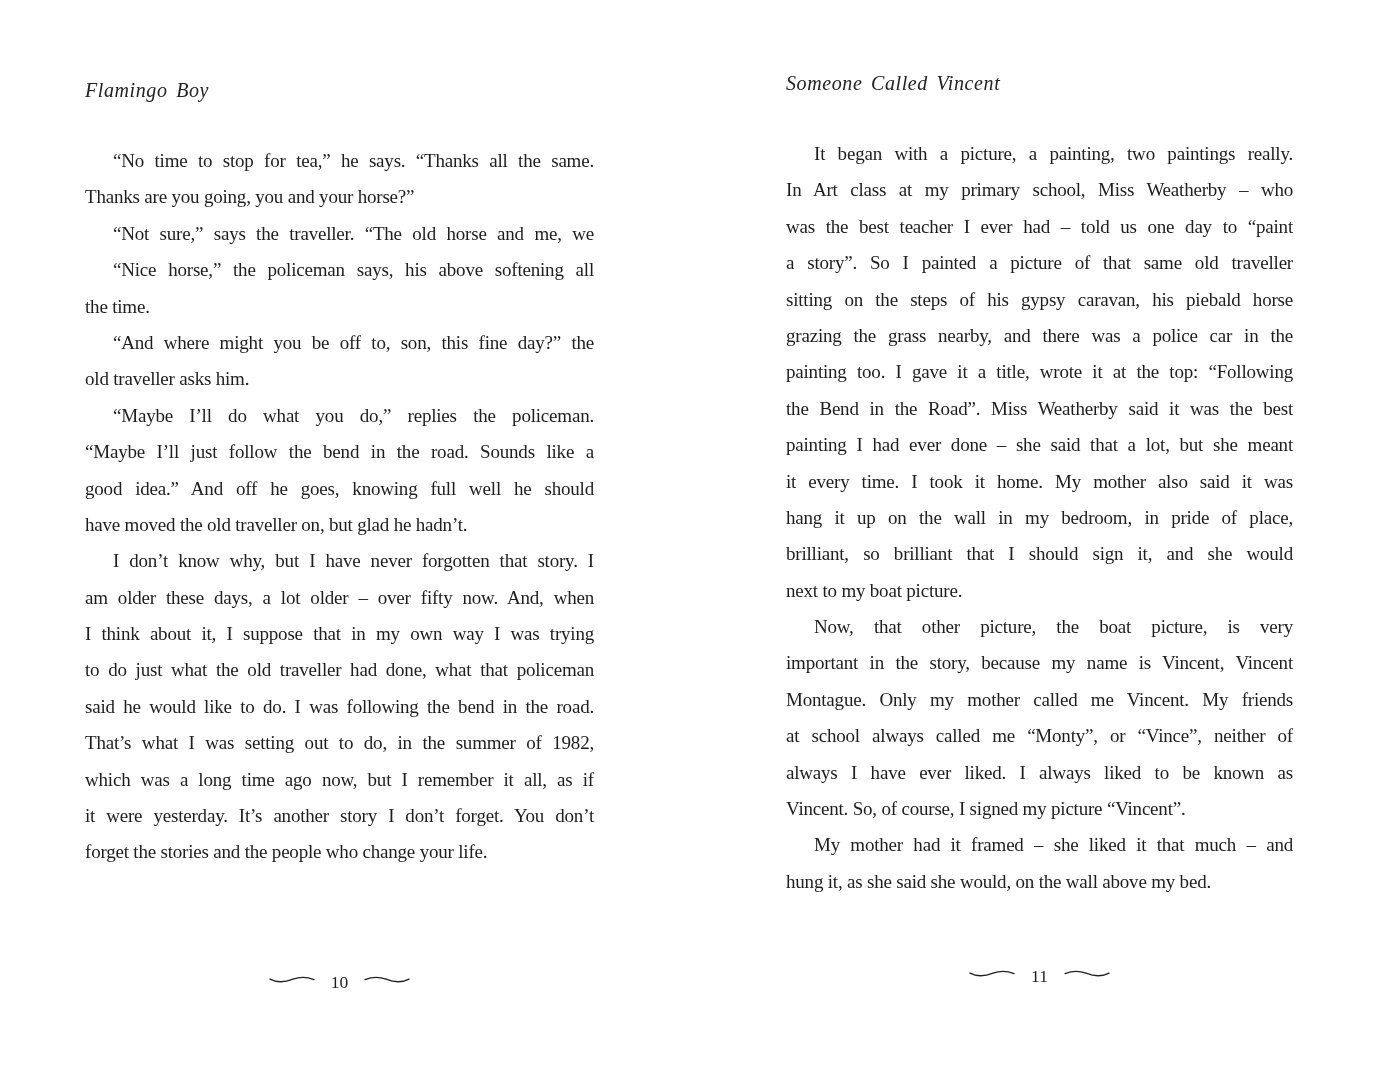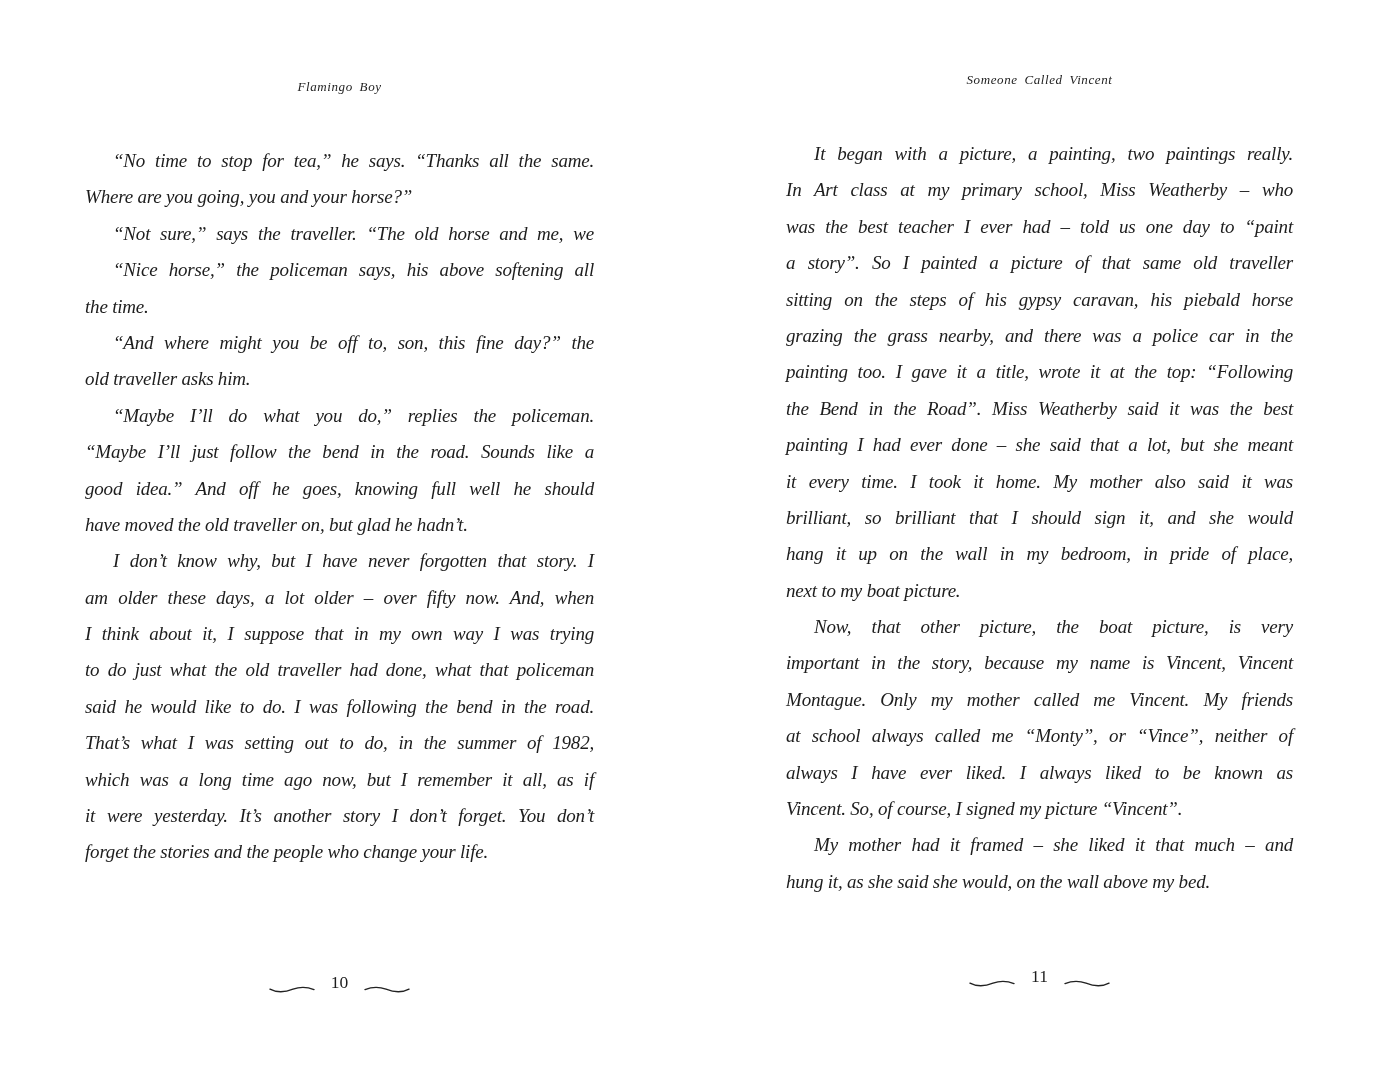--- a/index.html
+++ b/index.html
@@ -16,23 +16,23 @@
     position: absolute;
     top: 0;
     bottom: 0;
   }
   #page-left  { left: 85px;  width: 509px; }
   #page-right { left: 786px; width: 507px; }
 
   .running-head {
     position: absolute;
     left: 0; right: 0;
-    text-align: center;
+    text-align: left;
     font-style: italic;
-    font-size: 13px;
+    font-size: 20px;
     letter-spacing: 0.6px;
     word-spacing: 3px;
     color: #222222;
   }
   #page-left  .running-head { top: 79px; }
   #page-right .running-head { top: 72px; font-style: italic; }
 
   .body-text {
     position: absolute;
     left: 0; right: 0;
@@ -42,30 +42,29 @@
   }
   #page-left  .body-text { top: 143px; }
   #page-right .body-text { top: 136px; }
 
   .para { margin: 0; }
   .line {
     height: 36.4px;
     text-align: justify;
     text-align-last: justify;
     white-space: normal;
-    font-style: italic;
   }
   .line.last  { text-align-last: left; }
   .line.first { text-indent: 28px; }
 
   .footer {
     position: absolute;
     left: 0; right: 0;
     display: flex;
-    align-items: flex-end;
+    align-items: flex-start;
     justify-content: center;
     gap: 16px;
   }
   #page-left  .footer { top: 974px; }
   #page-right .footer { top: 968px; font-family: Liberation Serif, serif; }
 
   .page-number {
     font-size: 17.5px;
     color: #1d1d1d;
     line-height: 1;
@@ -76,21 +75,21 @@
   .flourish.mirrored svg { transform: scaleX(-1); }
 </style>
 </head>
 <body>
 
 <div class="page" id="page-left">
   <div class="running-head">Flamingo Boy</div>
   <div class="body-text">
       <div class="para">
         <div class="line first">“No time to stop for tea,” he says. “Thanks all the same.</div>
-        <div class="line last">Where are you going, you and your horse?”</div>
+        <div class="line last">Thanks are you going, you and your horse?”</div>
       </div>
       <div class="para">
         <div class="line first">“Not sure,” says the traveller. “The old horse and me, we</div>
       </div>
       <div class="para">
         <div class="line first">“Nice horse,” the policeman says, his above softening all</div>
         <div class="line last">the time.</div>
       </div>
       <div class="para">
         <div class="line first">“And where might you be off to, son, this fine day?” the</div>
@@ -136,22 +135,22 @@
         <div class="line first">It began with a picture, a painting, two paintings really.</div>
         <div class="line">In Art class at my primary school, Miss Weatherby – who</div>
         <div class="line">was the best teacher I ever had – told us one day to “paint</div>
         <div class="line">a story”. So I painted a picture of that same old traveller</div>
         <div class="line">sitting on the steps of his gypsy caravan, his piebald horse</div>
         <div class="line">grazing the grass nearby, and there was a police car in the</div>
         <div class="line">painting too. I gave it a title, wrote it at the top: “Following</div>
         <div class="line">the Bend in the Road”. Miss Weatherby said it was the best</div>
         <div class="line">painting I had ever done – she said that a lot, but she meant</div>
         <div class="line">it every time. I took it home. My mother also said it was</div>
+        <div class="line">hang it up on the wall in my bedroom, in pride of place,</div>
         <div class="line">brilliant, so brilliant that I should sign it, and she would</div>
-        <div class="line">hang it up on the wall in my bedroom, in pride of place,</div>
         <div class="line last">next to my boat picture.</div>
       </div>
       <div class="para">
         <div class="line first">Now, that other picture, the boat picture, is very</div>
         <div class="line">important in the story, because my name is Vincent, Vincent</div>
         <div class="line">Montague. Only my mother called me Vincent. My friends</div>
         <div class="line">at school always called me “Monty”, or “Vince”, neither of</div>
         <div class="line">always I have ever liked. I always liked to be known as</div>
         <div class="line last">Vincent. So, of course, I signed my picture “Vincent”.</div>
       </div>

